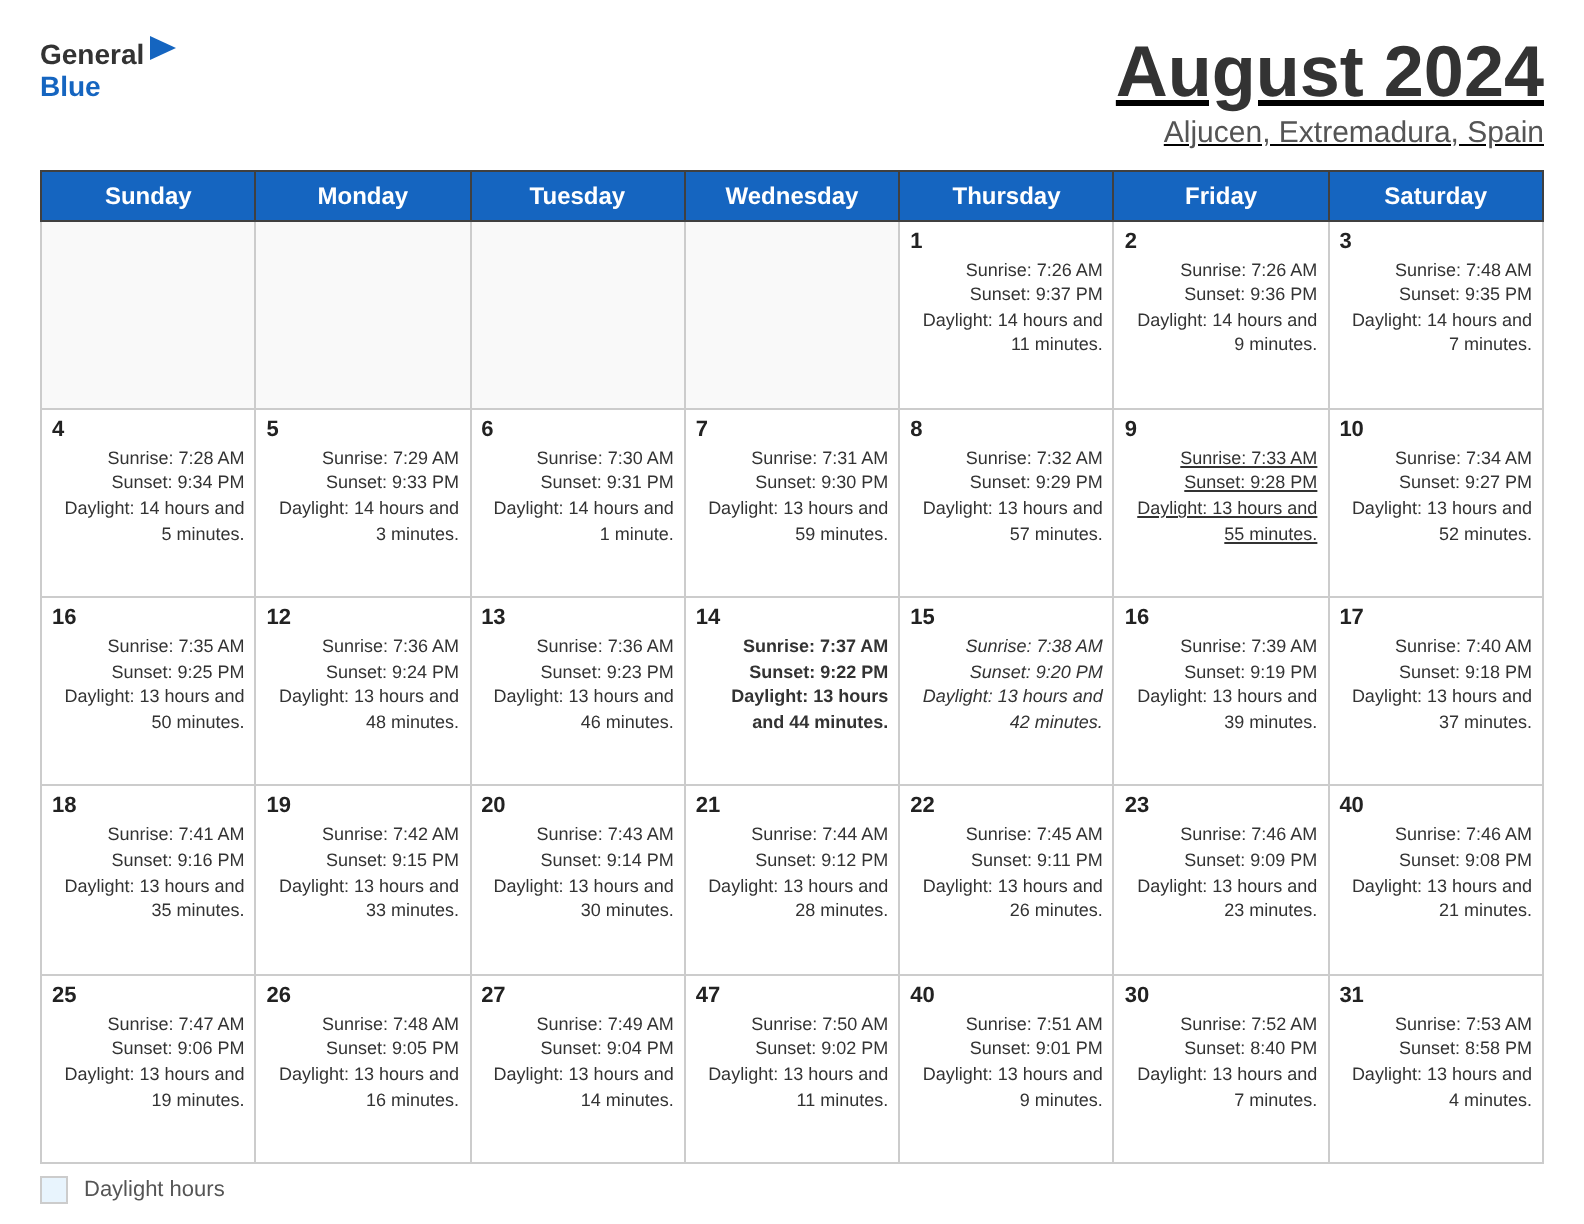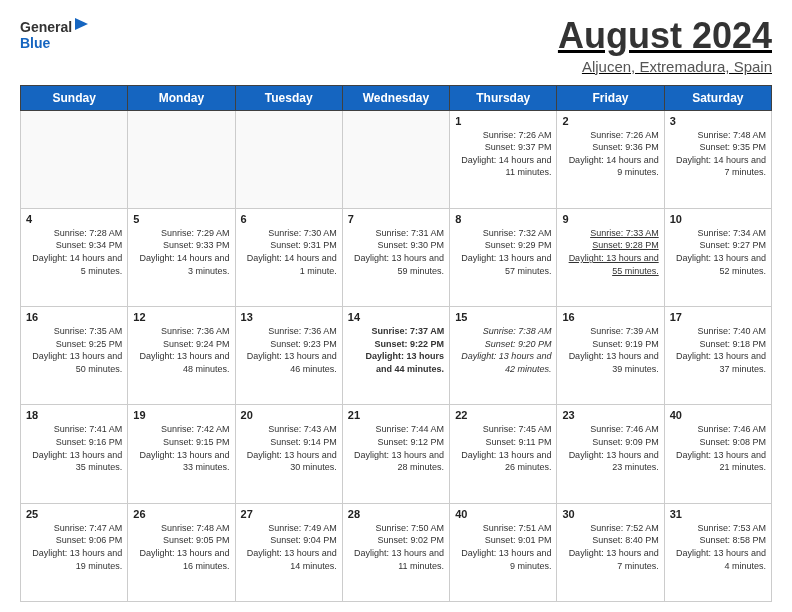--- a/index.html
+++ b/index.html
@@ -298,21 +298,21 @@
 Sunset: 9:05 PM
 Daylight: 13 hours and 16 minutes.</div>
           </td>
           <td>
             <div class="day-number">27</div>
             <div class="day-info" style="white-space: pre-line;">Sunrise: 7:49 AM
 Sunset: 9:04 PM
 Daylight: 13 hours and 14 minutes.</div>
           </td>
           <td>
-            <div class="day-number">28</div>
+            <div class="day-number">47</div>
             <div class="day-info" style="white-space: pre-line;">Sunrise: 7:50 AM
 Sunset: 9:02 PM
 Daylight: 13 hours and 11 minutes.</div>
           </td>
           <td>
             <div class="day-number">40</div>
             <div class="day-info" style="white-space: pre-line;">Sunrise: 7:51 AM
 Sunset: 9:01 PM
 Daylight: 13 hours and 9 minutes.</div>
           </td>
@@ -325,13 +325,17 @@
           <td>
             <div class="day-number">31</div>
             <div class="day-info" style="white-space: pre-line;">Sunrise: 7:53 AM
 Sunset: 8:58 PM
 Daylight: 13 hours and 4 minutes.</div>
           </td>
         </tr>
       </tbody>
   </table>
 
+  <div class="footer">
+    <div class="footer-box"></div>
+    <span>Daylight hours</span>
+  </div>
 </div>
 
 </body></html>

